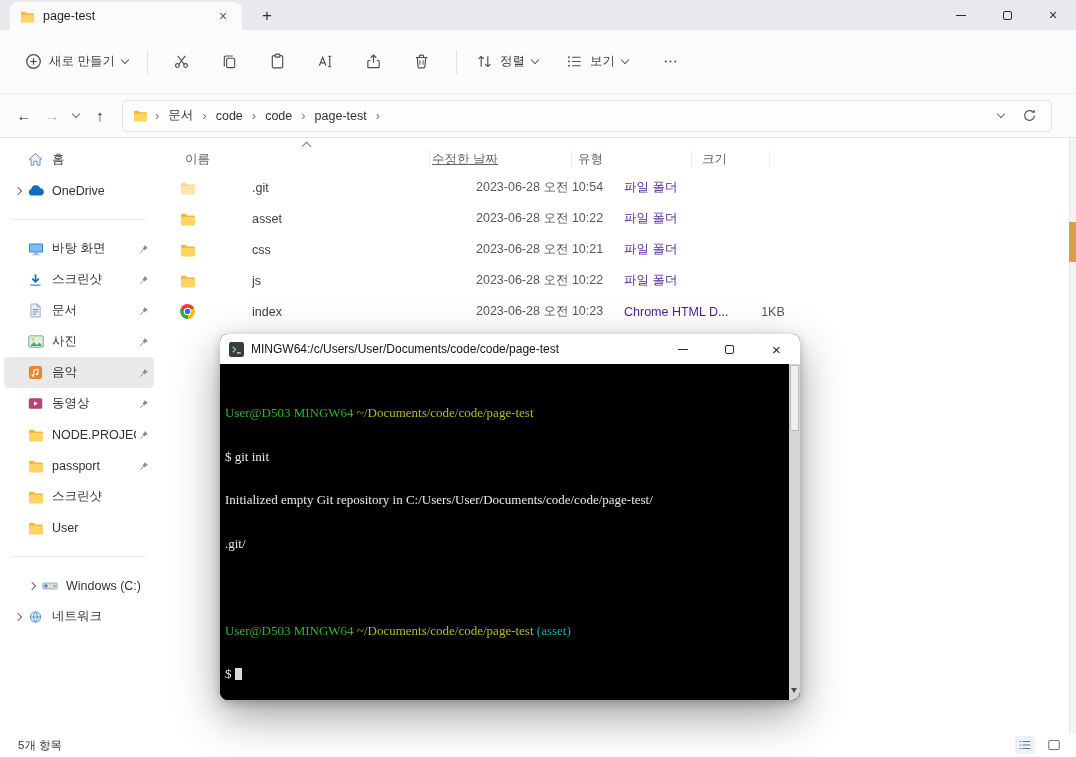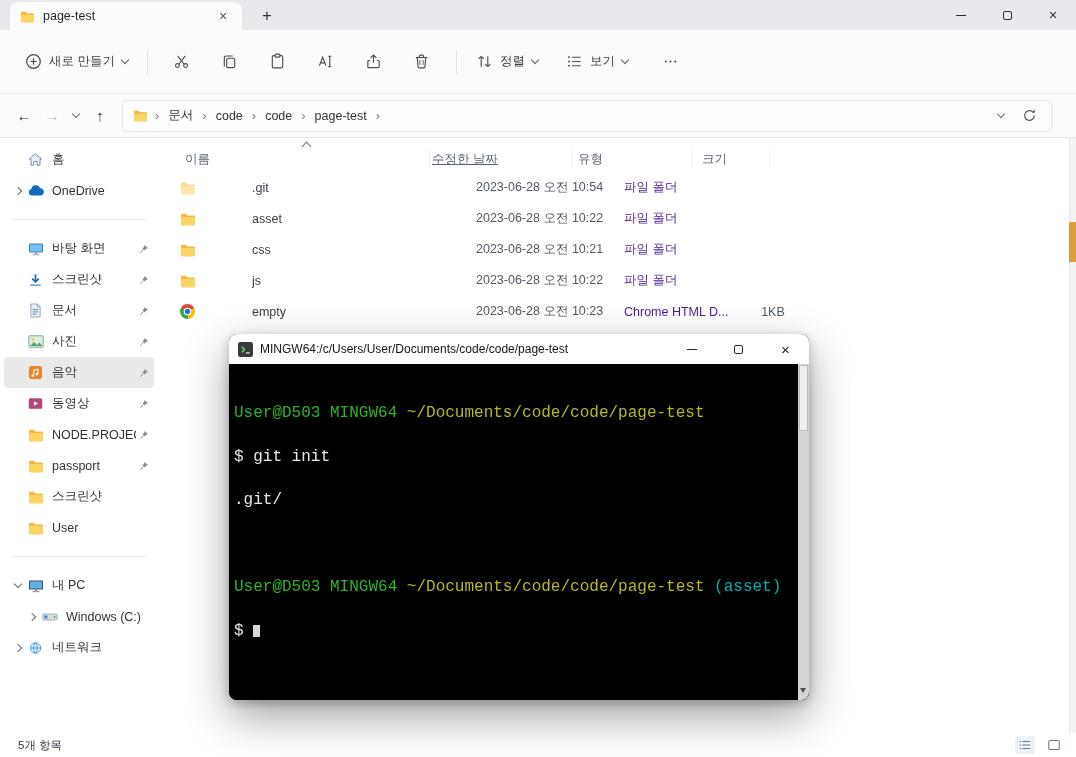--- a/index.html
+++ b/index.html
@@ -74,28 +74,28 @@
   .statusbar{position:absolute;left:0;right:0;bottom:0;height:24px;display:flex;align-items:center;padding:0 12px 0 18px;font-size:11.5px;color:#2e3744;background:#fff;}
   .view-toggles{margin-left:auto;display:flex;gap:9px;align-items:center;}
   .vt{width:20px;height:18px;display:flex;align-items:center;justify-content:center;border-radius:3px;}
   .vt.on{background:#eef2f6;}
 
   
   .edge-strip{position:absolute;right:0;top:138px;bottom:24px;width:7px;background:#f3f3f3;border-left:1px solid #e7e7e7;}
   .edge-orange{position:absolute;right:0;top:222px;width:7px;height:40px;background:#dd9f3e;}
 
   
-  .term{position:absolute;left:229px;top:334px;width:580px;height:366px;border-radius:8px;overflow:hidden;background:#000;
+  .term{position:absolute;left:220px;top:334px;width:580px;height:366px;border-radius:8px;overflow:hidden;background:#000;
         box-shadow:0 16px 44px rgba(0,0,0,.38),0 3px 10px rgba(0,0,0,.22);}
   .term-titlebar{height:30px;background:#ffffff;display:flex;align-items:center;padding-left:9px;font-size:12px;color:#141414;}
   .term-title{margin-left:7px;white-space:nowrap;overflow:hidden;}
   .term-controls{margin-left:auto;display:flex;height:100%;}
   .tc{width:47px;height:100%;display:flex;align-items:center;justify-content:center;color:#1c1c1c;font-size:15px;}
   .term-body{position:absolute;top:30px;left:0;right:0;bottom:0;background:#000;padding:13px 0 0 5px;
-             font-family:Liberation Mono, monospace;font-size:16px;line-height:14.5px;white-space:pre;color:#e8e8e8;}
+             font-family:Liberation Serif, serif;font-size:13px;line-height:14.5px;white-space:pre;color:#e8e8e8;}
   .tg{color:#2bb52b;} .ty{color:#b8b823;} .tcy{color:#00b0b0;} .tw{color:#e8e8e8;}
   .cursor{display:inline-block;width:7px;height:12px;background:#d8d8d8;vertical-align:-2px;}
   .term-scroll{position:absolute;top:0;right:0;bottom:0;width:11px;background:#d6d6d6;}
   .term-thumb{position:absolute;top:1px;left:1px;right:1px;height:66px;background:#efefef;border:1px solid #bcbcbc;}
   .term-arrow{position:absolute;bottom:4px;left:2px;width:0;height:0;border:3.5px solid transparent;border-top:5px solid #4e4e4e;}
 </style>
 </head>
 <body>
 
 <div id="stage">
@@ -402,34 +402,20 @@
       <span class="sb-chev"></span>
       <span class="sb-ic">
           <svg width="16" height="14" viewBox="0 0 16 14">
             <path d="M1 3.2C1 2.4 1.6 1.8 2.4 1.8h3.4l1.6 1.7h6.2c.8 0 1.4.6 1.4 1.4v6.9c0 .8-.6 1.4-1.4 1.4H2.4c-.8 0-1.4-.6-1.4-1.4z" fill="#f6b73c"></path>
             <path d="M1 5h14v6.8c0 .8-.6 1.4-1.4 1.4H2.4c-.8 0-1.4-.6-1.4-1.4z" fill="#fcd462"></path>
           </svg>
         </span>
       <span class="sb-label">User</span>
     </div>
     <div class="sb-divider"></div>
-    <div class="sb-item">
-      <span class="sb-chev">
-          <i class="chev-d"></i>
-        </span>
-      <span class="sb-ic">
-          <svg width="16" height="14" viewBox="0 0 16 14">
-            <rect x="1" y="1.5" width="14" height="9" rx="1" fill="#3f4f63"></rect>
-            <rect x="2" y="2.5" width="12" height="7" fill="#5fb2e8"></rect>
-            <rect x="6.5" y="10.5" width="3" height="1.6" fill="#8d97a3"></rect>
-            <rect x="4.5" y="12.1" width="7" height="1.1" fill="#8d97a3"></rect>
-          </svg>
-        </span>
-      <span class="sb-label">내 PC</span>
-    </div>
     <div class="sb-item indent">
       <span class="sb-chev">
           <i class="chev-r"></i>
         </span>
       <span class="sb-ic">
           <svg width="16" height="12" viewBox="0 0 16 12">
             <rect x=".8" y="3" width="14.4" height="6" rx="1" fill="#d8dde2" stroke="#8a939c" stroke-width=".7"></rect>
             <rect x="2.4" y="4.5" width="3" height="3" fill="#2e86d4"></rect>
             <circle cx="12.6" cy="6" r=".9" fill="#3fae49"></circle>
           </svg>
@@ -503,21 +489,21 @@
         </span>
       <span class="f-name">js</span>
       <span class="f-date">2023-06-28 오전 10:22</span>
       <span class="f-type">파일 폴더</span>
       <span class="f-size"></span>
     </div>
     <div class="file-row">
       <span class="f-icon">
           <span class="chrome-ic"></span>
         </span>
-      <span class="f-name">empty</span>
+      <span class="f-name">index</span>
       <span class="f-date">2023-06-28 오전 10:23</span>
       <span class="f-type">Chrome HTML D...</span>
       <span class="f-size">1KB</span>
     </div>
   </div>
 
   <div class="statusbar">
     <span>5개 항목</span>
     <div class="view-toggles">
       <span class="vt on">
@@ -551,20 +537,21 @@
           </span>
         <span class="tc">
             <i class="box-max"></i>
           </span>
         <span class="tc">×</span>
       </div>
     </div>
     <div class="term-body">
       <div class="tl"><span class="tg">User@D503 MINGW64</span> <span class="ty">~/Documents/code/code/page-test</span></div>
       <div class="tl tw">$ git init</div>
+      <div class="tl tw">Initialized empty Git repository in C:/Users/User/Documents/code/code/page-test/</div>
       <div class="tl tw">.git/</div>
       <div class="tl">&nbsp;</div>
       <div class="tl"><span class="tg">User@D503 MINGW64</span> <span class="ty">~/Documents/code/code/page-test</span> <span class="tcy">(asset)</span></div>
       <div class="tl"><span class="tw">$</span> <span class="cursor"></span></div>
       <div class="term-scroll">
         <div class="term-thumb"></div>
         <div class="term-arrow"></div>
       </div>
     </div>
   </div>

